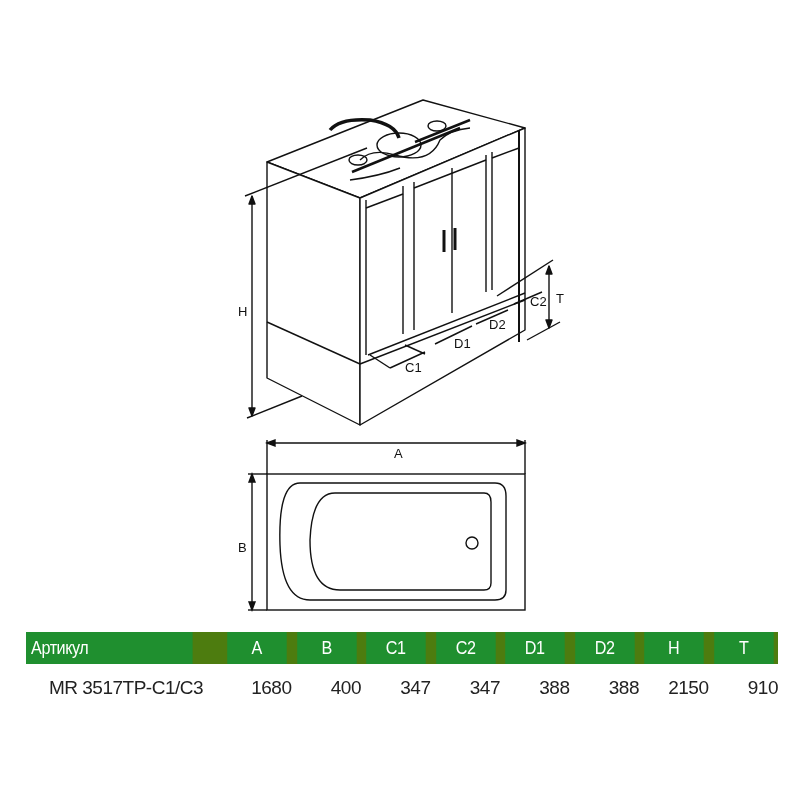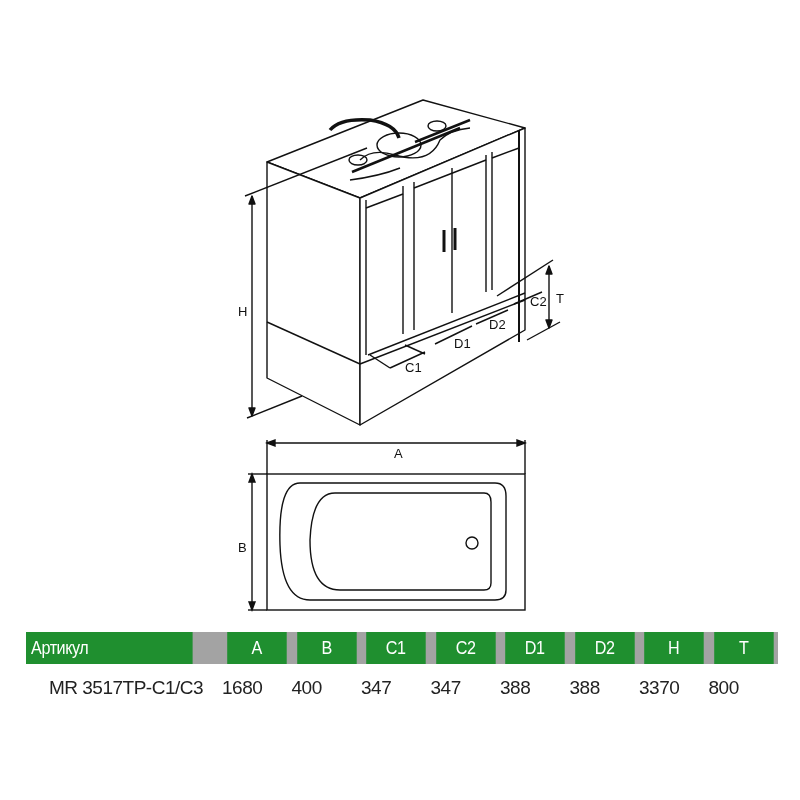--- a/index.html
+++ b/index.html
@@ -2,23 +2,23 @@
 <html><head>
 <meta charset="utf-8">
 <style>
   html, body { margin: 0; padding: 0; background: #ffffff; }
   body { width: 800px; height: 800px; position: relative; overflow: hidden; font-family: "Liberation Sans", sans-serif; }
   .drawing { position: absolute; left: 0; top: 0; width: 800px; height: 620px; }
   .drawing text { font-family: "Liberation Sans", sans-serif; font-size: 13px; fill: #111; }
   .spec-table { position: absolute; left: 26px; top: 632px; width: 752px; border-collapse: collapse; table-layout: fixed; }
   .spec-table th { background: #1f8f2f; color: #ffffff; font-weight: normal; font-size: 19px; height: 32px; padding: 0; text-align: center; font-family: "Liberation Sans", sans-serif; letter-spacing: -0.5px; transform: scaleX(0.85); }
   .spec-table th.first { text-align: left; padding-left: 6px; transform-origin: left center; }
-  .spec-table td { color: #222; font-size: 19px; height: 48px; text-align: left; padding: 0; font-family: "Liberation Sans", sans-serif; letter-spacing: -0.5px; }
+  .spec-table td { color: #222; font-size: 19px; height: 48px; text-align: right; padding: 0; font-family: "Liberation Sans", sans-serif; letter-spacing: -0.5px; }
   .spec-table td.first { text-align: center; padding-left: 4px; white-space: nowrap; }
-  .header-row { background: #a3a3a3; }
+  .header-row { background: #4d7c0f; }
 </style>
 </head>
 <body>
 
 <svg class="drawing" viewBox="0 0 800 620" xmlns="http://www.w3.org/2000/svg">
   <g fill="none" stroke="#111" stroke-width="1.4" stroke-linejoin="round">
 
     <polygon points="267,162 423,100 525,128 360,198" fill="#fff"></polygon>
 
     <polygon points="267,162 360,198 360,425 267,378" fill="#fff"></polygon>
@@ -125,17 +125,17 @@
   </thead>
   <tbody>
     <tr>
       <td class="first">MR 3517TP-C1/C3</td>
       <td>1680</td>
       <td>400</td>
       <td>347</td>
       <td>347</td>
       <td>388</td>
       <td>388</td>
-      <td>3370</td>
-      <td>800</td>
+      <td>2150</td>
+      <td>910</td>
     </tr>
   </tbody>
 </table>
 
 </body></html>

